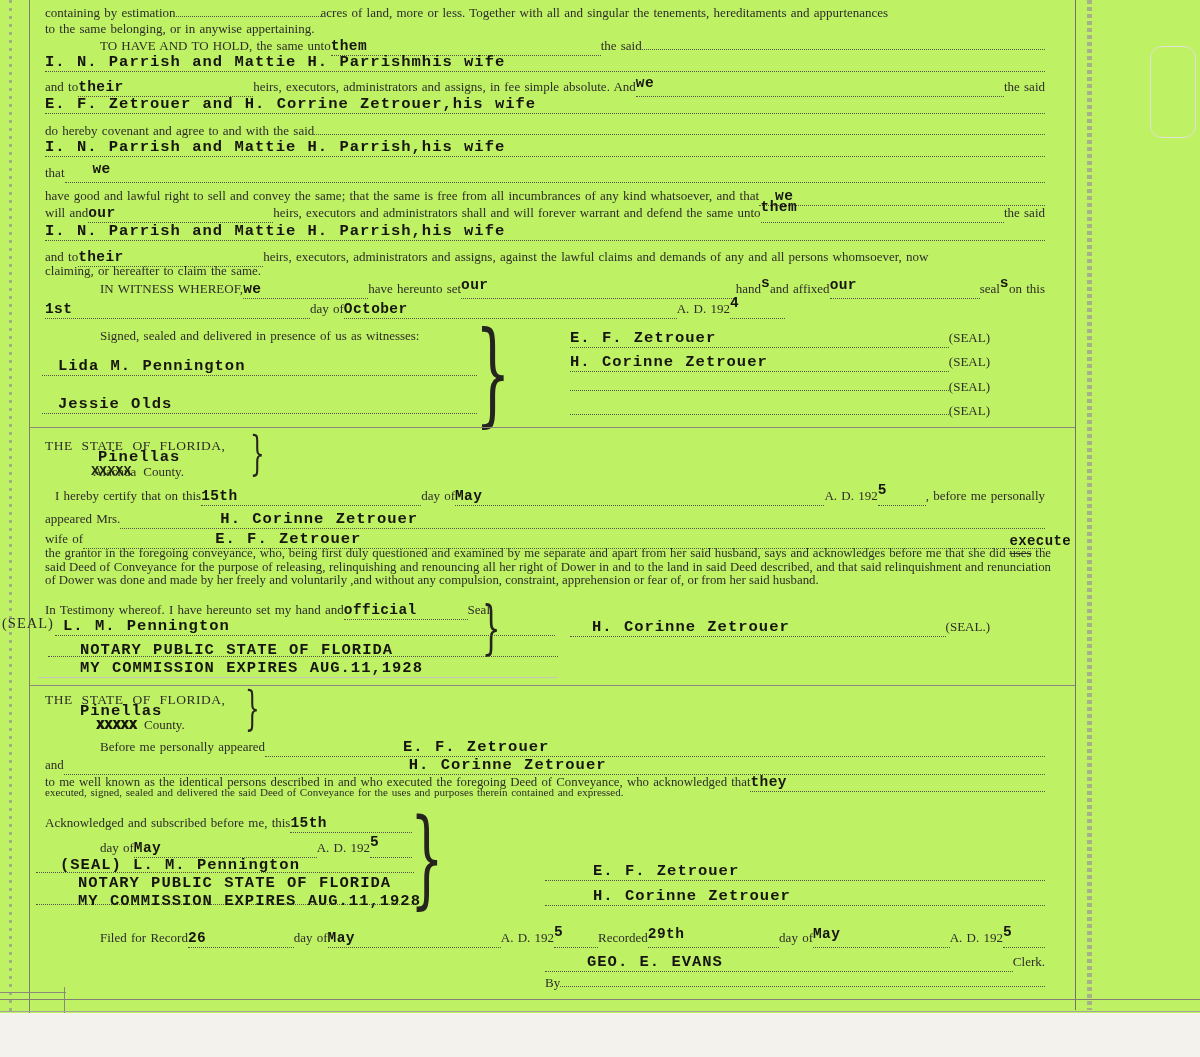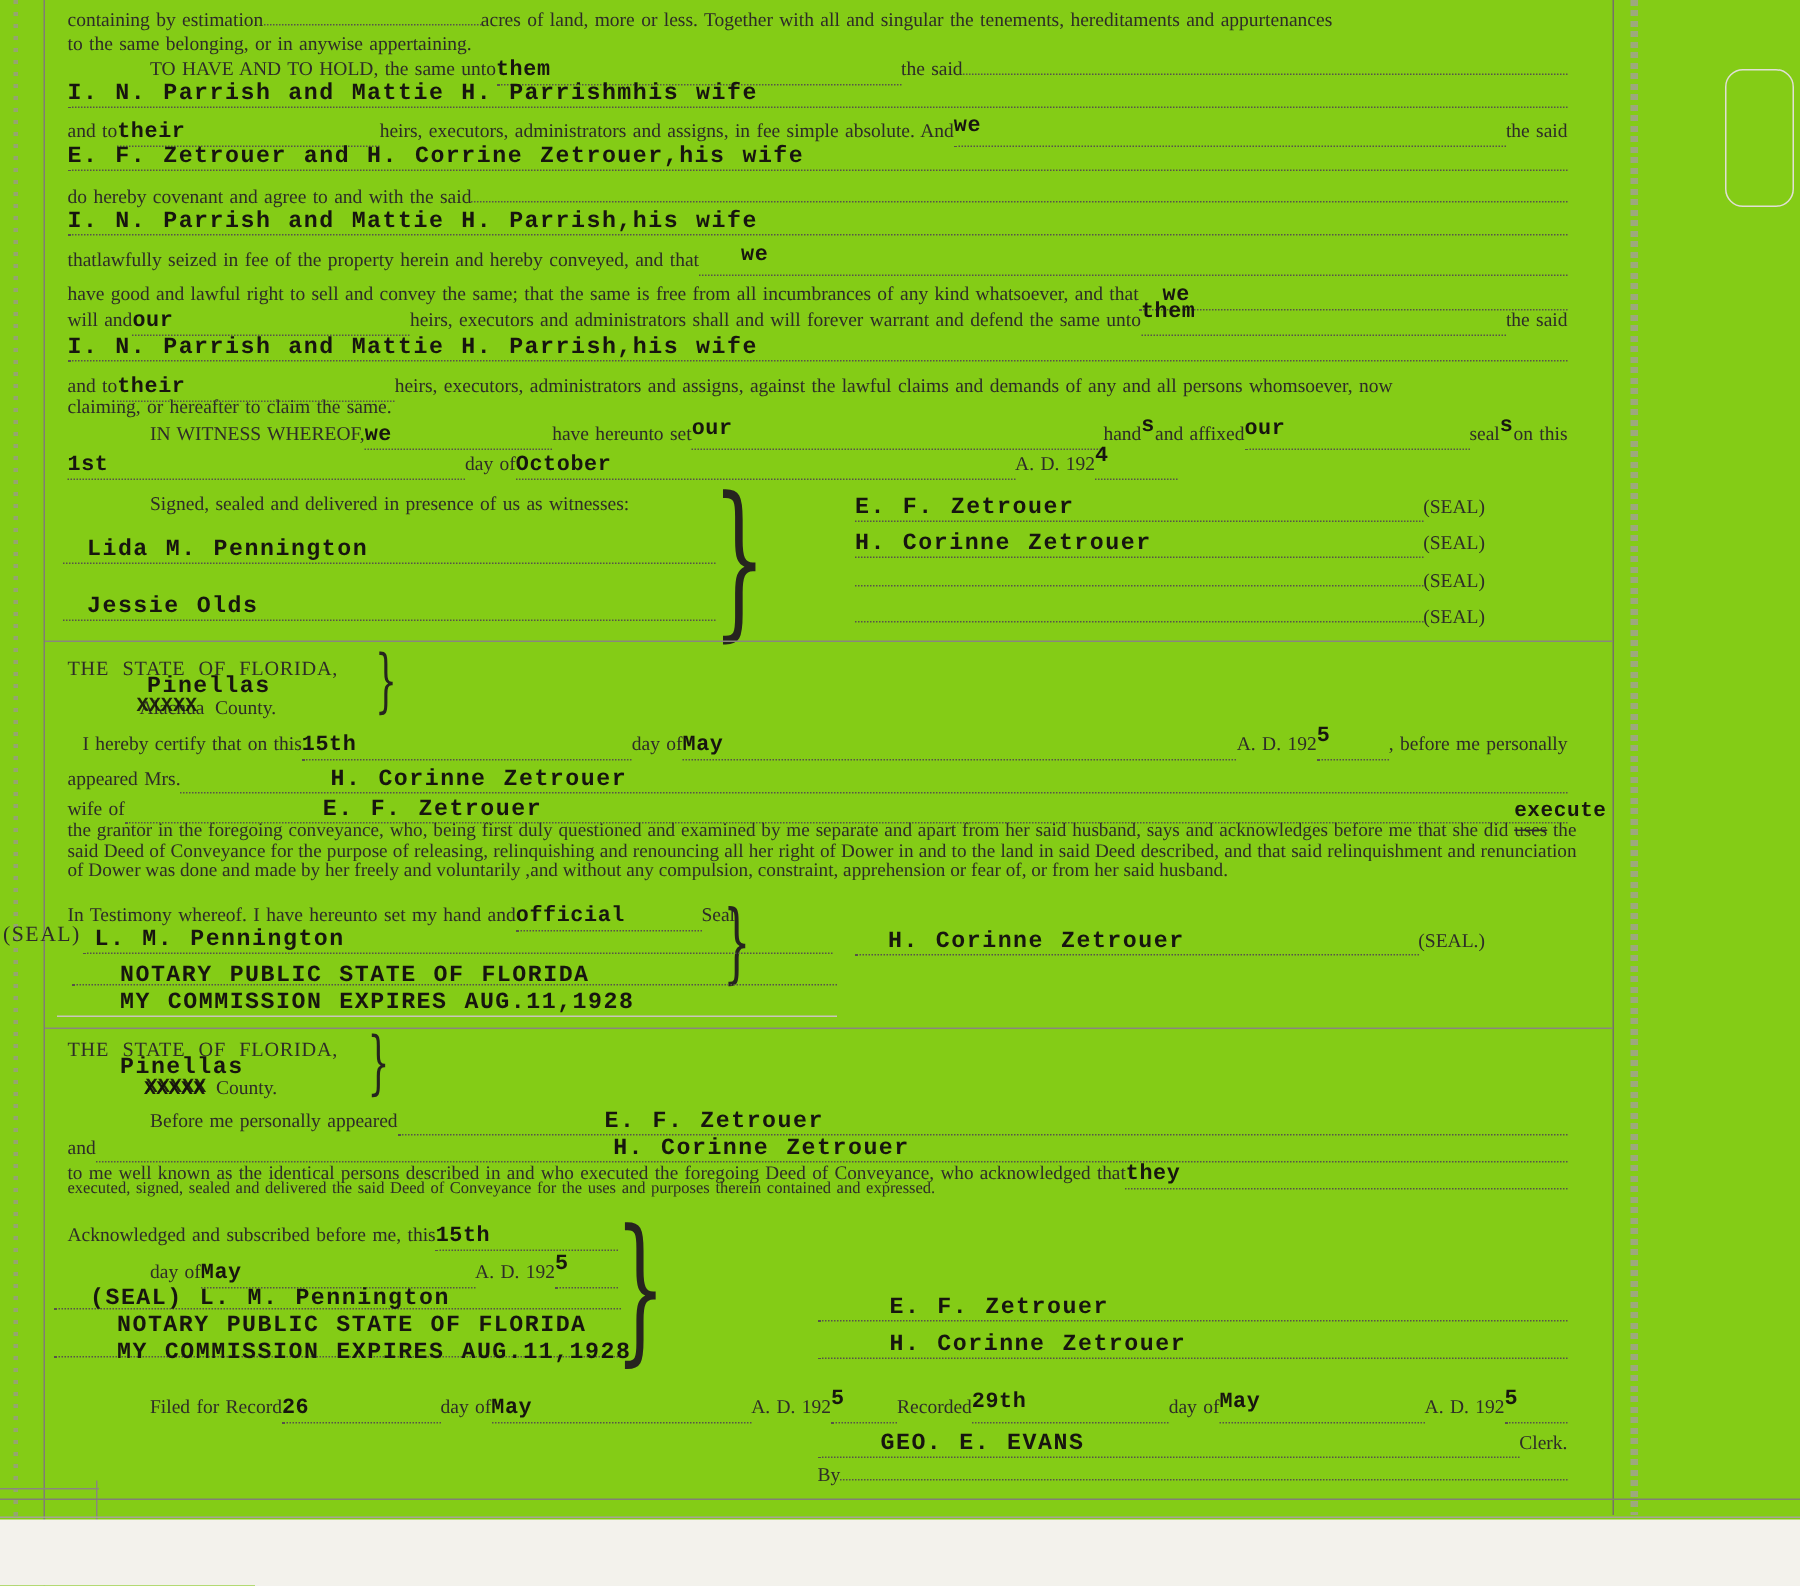--- a/index.html
+++ b/index.html
@@ -1,18 +1,18 @@
 <!DOCTYPE html>
 <html><head>
 <meta charset="utf-8">
 <style>
   * { margin:0; padding:0; box-sizing:border-box; }
   html,body { width:1200px; height:1057px; }
   body { background:#e9e8e3; font-family:"Liberation Serif","DejaVu Serif",serif; }
-  .page { position:relative; width:1200px; height:1057px; background:#84cc16; overflow:hidden; color:#2e2c28; }
+  .page { position:relative; width:1200px; height:1057px; background:#bef264; overflow:hidden; color:#2e2c28; }
 
   .row { position:absolute; left:45px; width:1000px; display:flex; align-items:baseline;
          font-size:13px; line-height:17px; white-space:nowrap; word-spacing:1px; }
   .t { white-space:nowrap; }
   .ws { word-spacing:5px; letter-spacing:.5px;align-items:center; }
   .fill { border-bottom:1px dotted #57534a; text-align:left; min-height:4px; }
   .fx { flex:1 1 auto; }
   .f12{flex:1.2 1 auto}.f2{flex:2 1 auto}.f13{flex:1.3 1 auto}.f15{flex:1.5 1 auto}
   .tl { text-align:left; }
   .typed { font-family:"Liberation Mono","DejaVu Sans Mono",monospace; font-weight:bold;
@@ -84,21 +84,20 @@
     <span class="t">do hereby covenant and agree to and with the said</span>
     <span class="fill fx"></span>
   </div>
 
   <div class="row" style="top:138px">
     <span class="fill fx"><span class="typed typed-lg">I. N. Parrish and Mattie  H. Parrish,his wife</span></span>
   </div>
 
   <div class="row" style="top:164px">
     <span class="t">that</span>
-    <span class="t">lawfully seized in fee of the property herein and hereby conveyed, and that</span>
     <span class="fill fx tl" style="padding-left:28px"><span class="typed up2">we</span></span>
   </div>
 
   <div class="row" style="top:187px">
     <span class="t">have good and lawful right to sell and convey the same; that the same is free from all incumbrances of any kind whatsoever, and that</span>
     <span class="fill fx tl" style="padding-left:16px"><span class="typed">we</span></span>
   </div>
 
   <div class="row" style="top:204px">
     <span class="t">will and</span>

